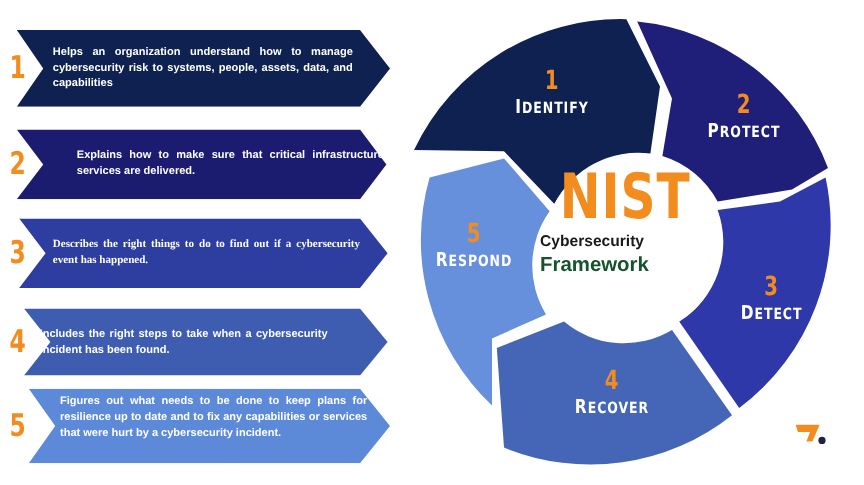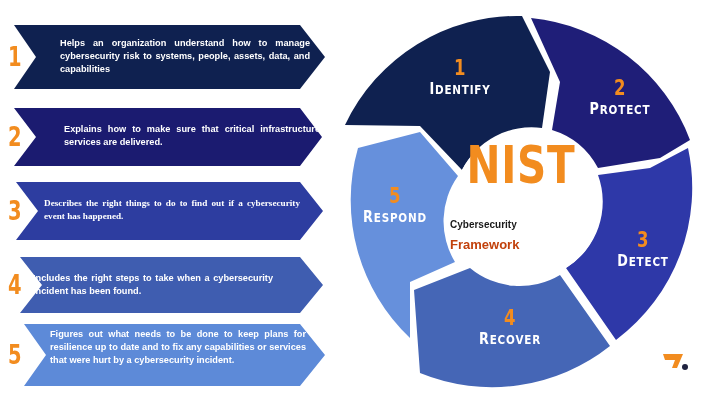--- a/index.html
+++ b/index.html
@@ -8,37 +8,37 @@
   .row { position:absolute; left:0; width:340px; }
   .row .num { position:absolute; left:8px; font-family:"DejaVu Sans", sans-serif; font-weight:bold; color:#f28c1f; font-size:26px; line-height:1; transform:scaleX(0.75); transform-origin:left center; }
   .row svg.arrow { position:absolute; left:0; top:0; }
   .row .desc { position:absolute; color:#ffffff; font-weight:bold; font-size:9.2px; line-height:13px; text-align:justify; }
   .seg-label { position:absolute; text-align:center; color:#ffffff; font-family:"DejaVu Sans", sans-serif; font-weight:bold; letter-spacing:1px; }
   .seg-label .n { display:block; color:#f28c1f; font-size:22px; line-height:24px; transform:scaleX(0.75); }
   .seg-label .t { display:block; font-size:16px; line-height:18px; transform:scaleX(0.8); white-space:nowrap; }
   .seg-label .t .sc { font-size:13px; }
   .center-text { position:absolute; left:450px; top:138px; width:150px; }
   .nist { display:block; color:#f28c1f; font-family:"DejaVu Sans", sans-serif; font-weight:bold; font-size:52px; line-height:54px; transform:scaleX(0.78); letter-spacing:1px; }
-  .cyber { display:block; color:#1a1a1a; font-weight:bold; font-size:10px; line-height:18px;margin-top:24px; }
-  .frame { display:block; color:#c2410c; font-weight:bold; font-size:13px; line-height:22px; }
+  .cyber { display:block; color:#1a1a1a; font-weight:bold; font-size:13px; line-height:18px; }
+  .frame { display:block; color:#14532d; font-weight:bold; font-size:17px; line-height:22px; }
   .logo { position:absolute; left:630px; top:350px; width:90px; text-align:center; }
   .logo-mark { display:block; margin:0 auto; width:40px; height:22px; position:relative; }
   .logo-text { display:block; font-weight:bold; font-size:15px; color:#1f2340; letter-spacing:0.3px; font-family:"DejaVu Sans", sans-serif; }
 </style>
 </head>
 <body>
 
 <div class="left-list">
 
   <div class="row" style="top:25px;height:64px;">
     <svg class="arrow" width="340" height="64">
       <polygon points="14,0 300,0 325,32 300,64 14,64 36,32" fill="#0f2150"></polygon>
     </svg>
     <span class="num" style="top:19px;">1</span>
-    <div class="desc" style="left:60px;top:12px;width:250px;">Helps an organization understand how to manage cybersecurity risk to systems, people, assets, data, and capabilities</div>
+    <div class="desc" style="left:44px;top:12px;width:250px;">Helps an organization understand how to manage cybersecurity risk to systems, people, assets, data, and capabilities</div>
   </div>
 
   <div class="row" style="top:108px;height:58px;">
     <svg class="arrow" width="340" height="58">
       <polygon points="14,0 300,0 322,29 300,58 14,58 36,29" fill="#1b1b70"></polygon>
     </svg>
     <span class="num" style="top:16px;">2</span>
     <div class="desc" style="left:64px;top:15px;width:256px;">Explains how to make sure that critical infrastructure services are delivered.</div>
   </div>
 

